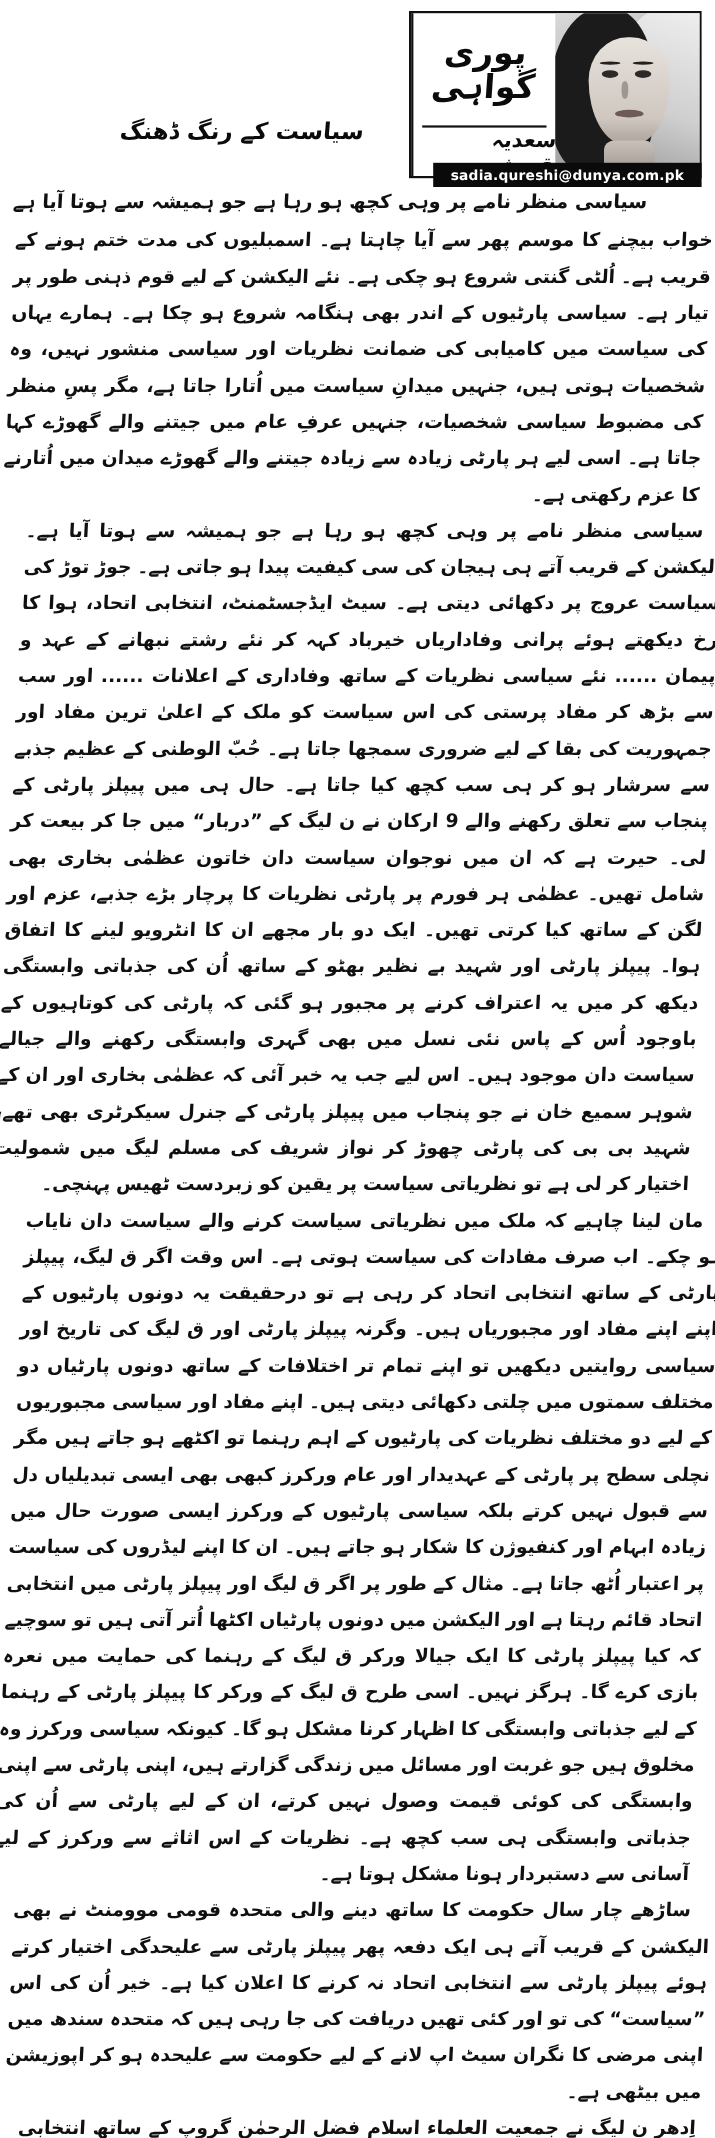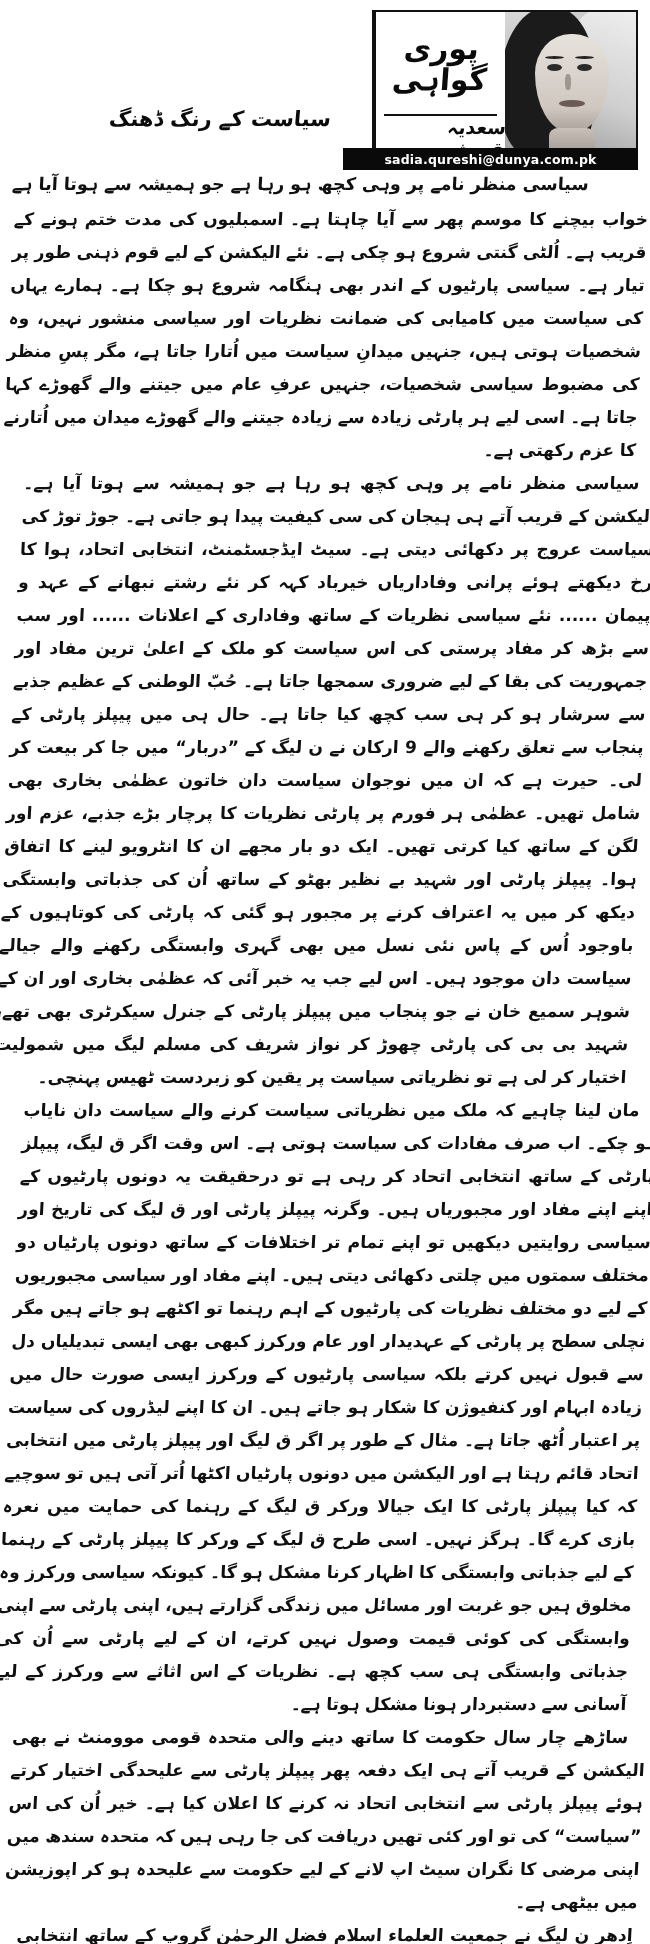--- a/index.html
+++ b/index.html
@@ -143,21 +143,21 @@
     font-size: 19px;
     font-weight: 700;
     color: #0b0b0b;
     transform: skewX(-6deg);
   }
 
   .email-bar {
     position: absolute;
     top: 148px;
     right: 12px;
-    width: 295px;
+    width: 244px;
     height: 22px;
     background: #0a0a0a;
     color: #ffffff;
     display: flex;
     align-items: center;
     justify-content: center;
     font-family: "DejaVu Sans", sans-serif;
     font-size: 12.5px;
     font-weight: 700;
     letter-spacing: .2px;

